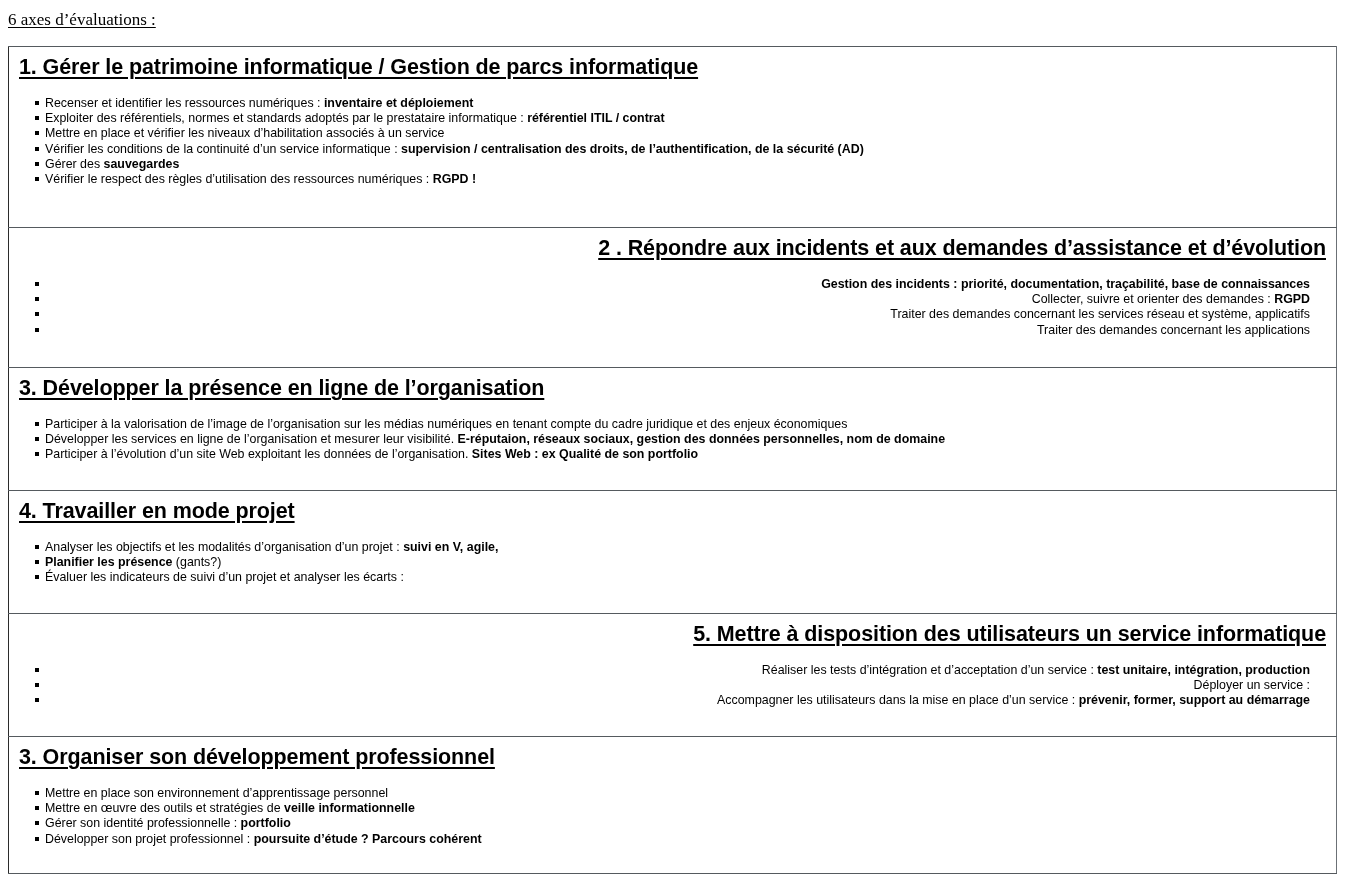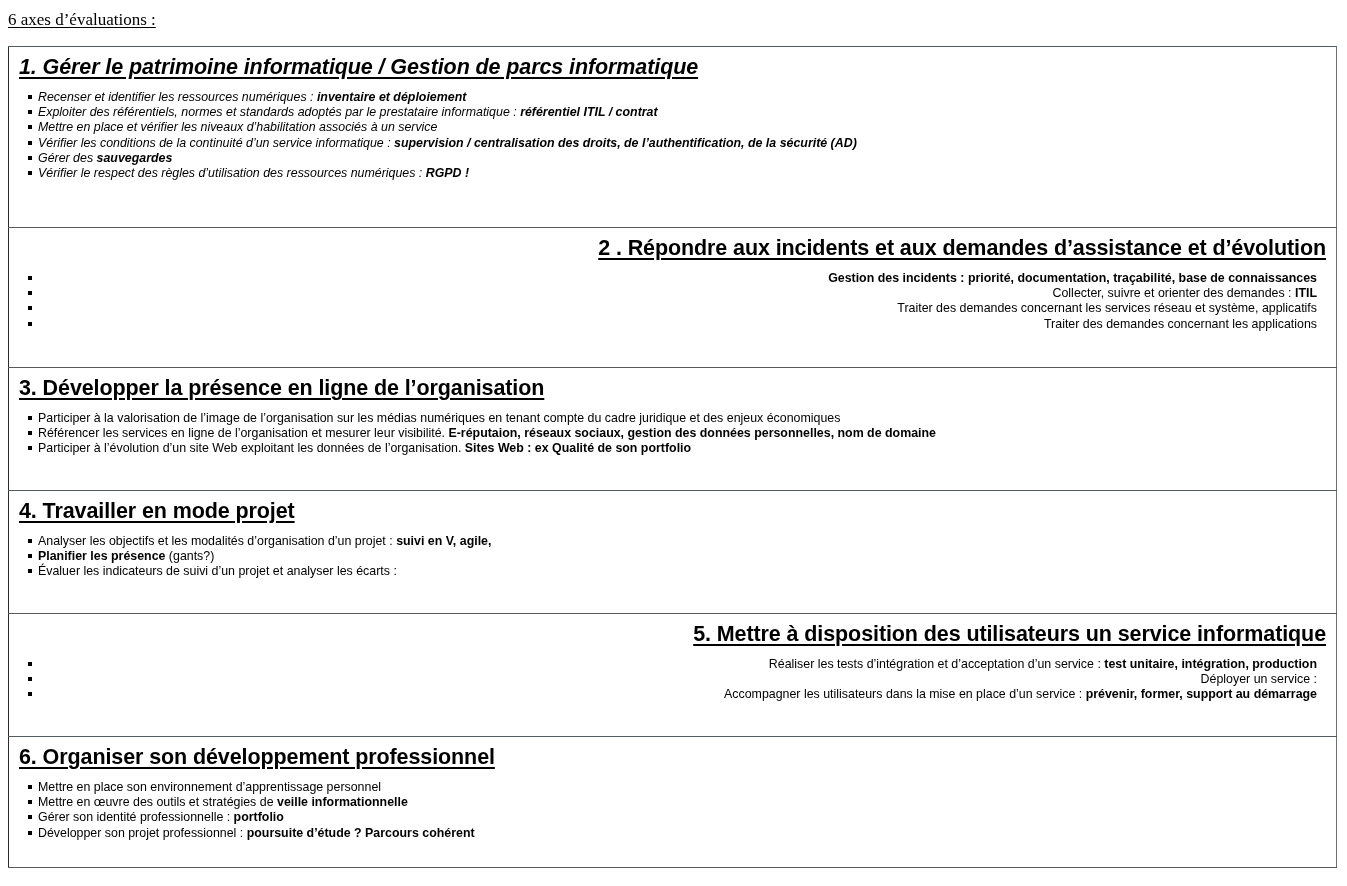--- a/index.html
+++ b/index.html
@@ -61,21 +61,21 @@
     letter-spacing: -0.1px;
     text-decoration: underline;
     text-underline-offset: 3px;
     text-decoration-thickness: 2px;
     margin: 0 0 10px 0;
     white-space: nowrap;
     color: #000000;
   }
   .axis-items {
     list-style: none;
-    margin: 9px;
+    margin: 16px;
     padding: 0;
   }
   .axis-items li {
     font-family: "Liberation Sans", sans-serif;
     font-size: 12.4px;
     line-height: 15.2px;
     color: #000000;
     position: relative;
     padding-left: 10px;
     white-space: nowrap;
@@ -86,21 +86,21 @@
     top: 5px;
     width: 4px;
     height: 4px;
     background: #000000;
   }
   .axis-items li b,
   .axis-items li .b {
     font-weight: bold;
   }
   
-  .r1 .axis-inner { min-height: 162px; font-style: italic; }
+  .r1 .axis-inner { min-height: 162px; }
   .r2 .axis-inner { min-height: 121px; text-align: right; }
   .r3 .axis-inner { min-height: 104px; }
   .r4 .axis-inner { min-height: 104px; }
   .r5 .axis-inner { min-height: 104px; text-align: right; }
   .r6 .axis-inner { min-height: 112px; }
 </style>
 </head>
 <body>
 
 <div class="page">
@@ -123,34 +123,34 @@
               </ul>
           </div>
         </td>
       </tr>
       <tr class="r2">
         <td class="axis-cell">
           <div class="axis-inner">
             <div class="axis-title">2 . Répondre aux incidents et aux demandes d’assistance et d’évolution</div>
             <ul class="axis-items">
                 <li><span class="bullet"></span><span class="b">Gestion des incidents : priorité, documentation, traçabilité, base de connaissances</span></li>
-                <li><span class="bullet"></span><span>Collecter, suivre et orienter des demandes : </span><span class="b">ITIL</span></li>
+                <li><span class="bullet"></span><span>Collecter, suivre et orienter des demandes : </span><span class="b">RGPD</span></li>
                 <li><span class="bullet"></span><span>Traiter des demandes concernant les services réseau et système, applicatifs</span></li>
                 <li><span class="bullet"></span><span>Traiter des demandes concernant les applications</span></li>
               </ul>
           </div>
         </td>
       </tr>
       <tr class="r3">
         <td class="axis-cell">
           <div class="axis-inner">
             <div class="axis-title">3. Développer la présence en ligne de l’organisation</div>
             <ul class="axis-items">
                 <li><span class="bullet"></span><span>Participer à la valorisation de l’image de l’organisation sur les médias numériques en tenant compte du cadre juridique et des enjeux économiques</span></li>
-                <li><span class="bullet"></span><span>Référencer les services en ligne de l’organisation et mesurer leur visibilité.  </span><span class="b">E-réputaion, réseaux sociaux, gestion des données personnelles, nom de domaine</span></li>
+                <li><span class="bullet"></span><span>Développer les services en ligne de l’organisation et mesurer leur visibilité.  </span><span class="b">E-réputaion, réseaux sociaux, gestion des données personnelles, nom de domaine</span></li>
                 <li><span class="bullet"></span><span>Participer à l’évolution d’un site Web exploitant les données de l’organisation.  </span><span class="b">Sites Web : ex Qualité de son portfolio</span></li>
               </ul>
           </div>
         </td>
       </tr>
       <tr class="r4">
         <td class="axis-cell">
           <div class="axis-inner">
             <div class="axis-title">4. Travailler en mode projet</div>
             <ul class="axis-items">
@@ -169,21 +169,21 @@
                 <li><span class="bullet"></span><span>Réaliser les tests d’intégration et d’acceptation d’un service : </span><span class="b">test unitaire, intégration, production</span></li>
                 <li><span class="bullet"></span><span>Déployer un service :</span></li>
                 <li><span class="bullet"></span><span>Accompagner les utilisateurs dans la mise en place d’un service : </span><span class="b">prévenir, former, support au démarrage</span></li>
               </ul>
           </div>
         </td>
       </tr>
       <tr class="r6">
         <td class="axis-cell">
           <div class="axis-inner">
-            <div class="axis-title">6. Organiser son développement professionnel</div>
+            <div class="axis-title">3. Organiser son développement professionnel</div>
             <ul class="axis-items">
                 <li><span class="bullet"></span><span>Mettre en place son environnement d’apprentissage personnel</span></li>
                 <li><span class="bullet"></span><span>Mettre en œuvre des outils et stratégies de </span><span class="b">veille informationnelle</span></li>
                 <li><span class="bullet"></span><span>Gérer son identité professionnelle : </span><span class="b">portfolio</span></li>
                 <li><span class="bullet"></span><span>Développer son projet professionnel : </span><span class="b">poursuite d’étude ? Parcours cohérent</span></li>
               </ul>
           </div>
         </td>
       </tr>
     </tbody>

